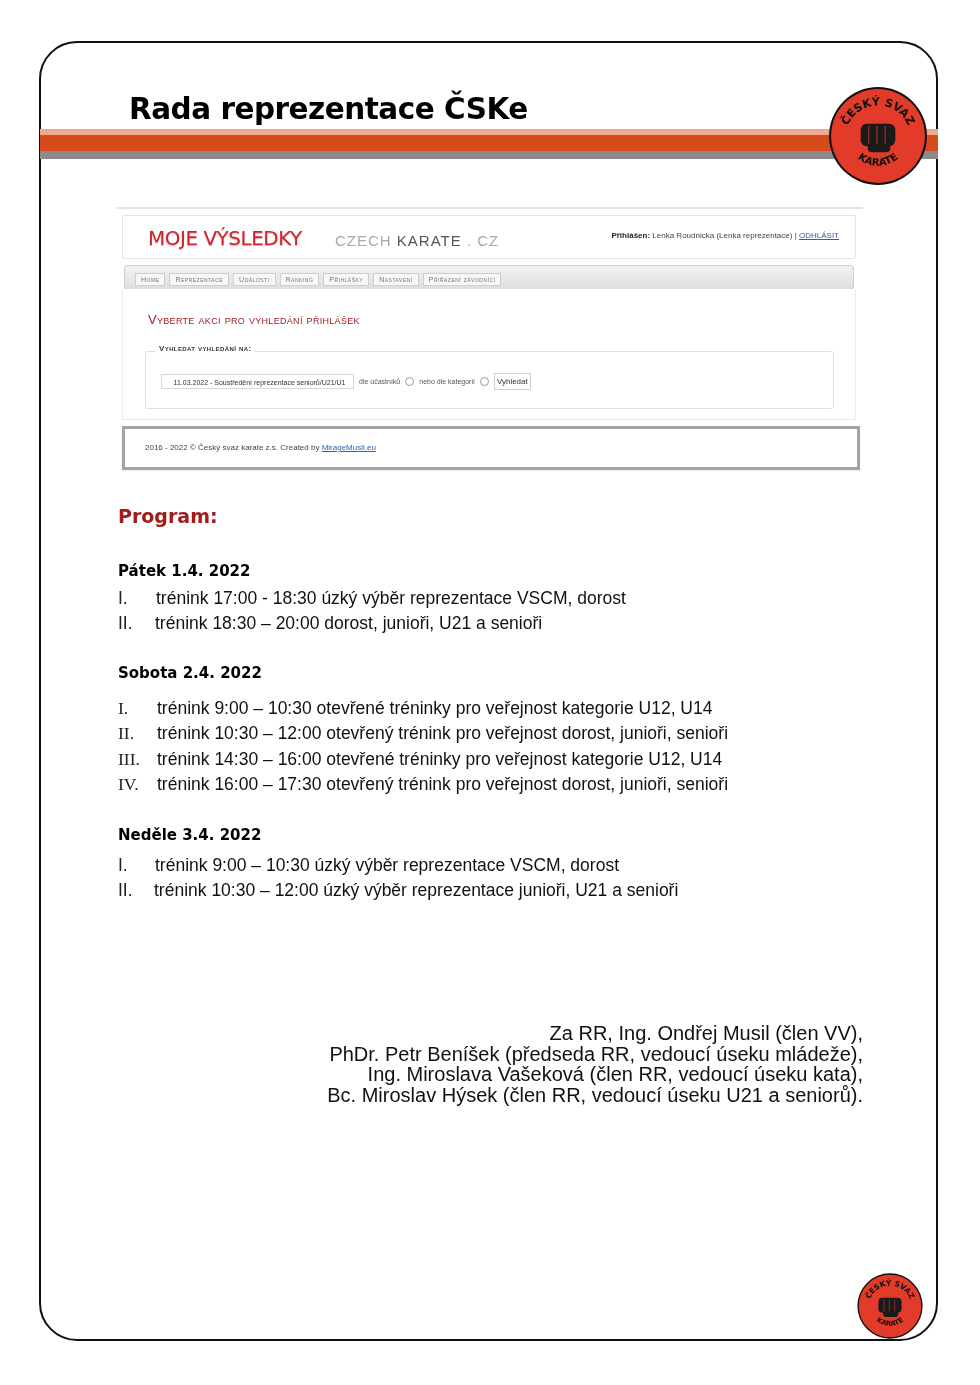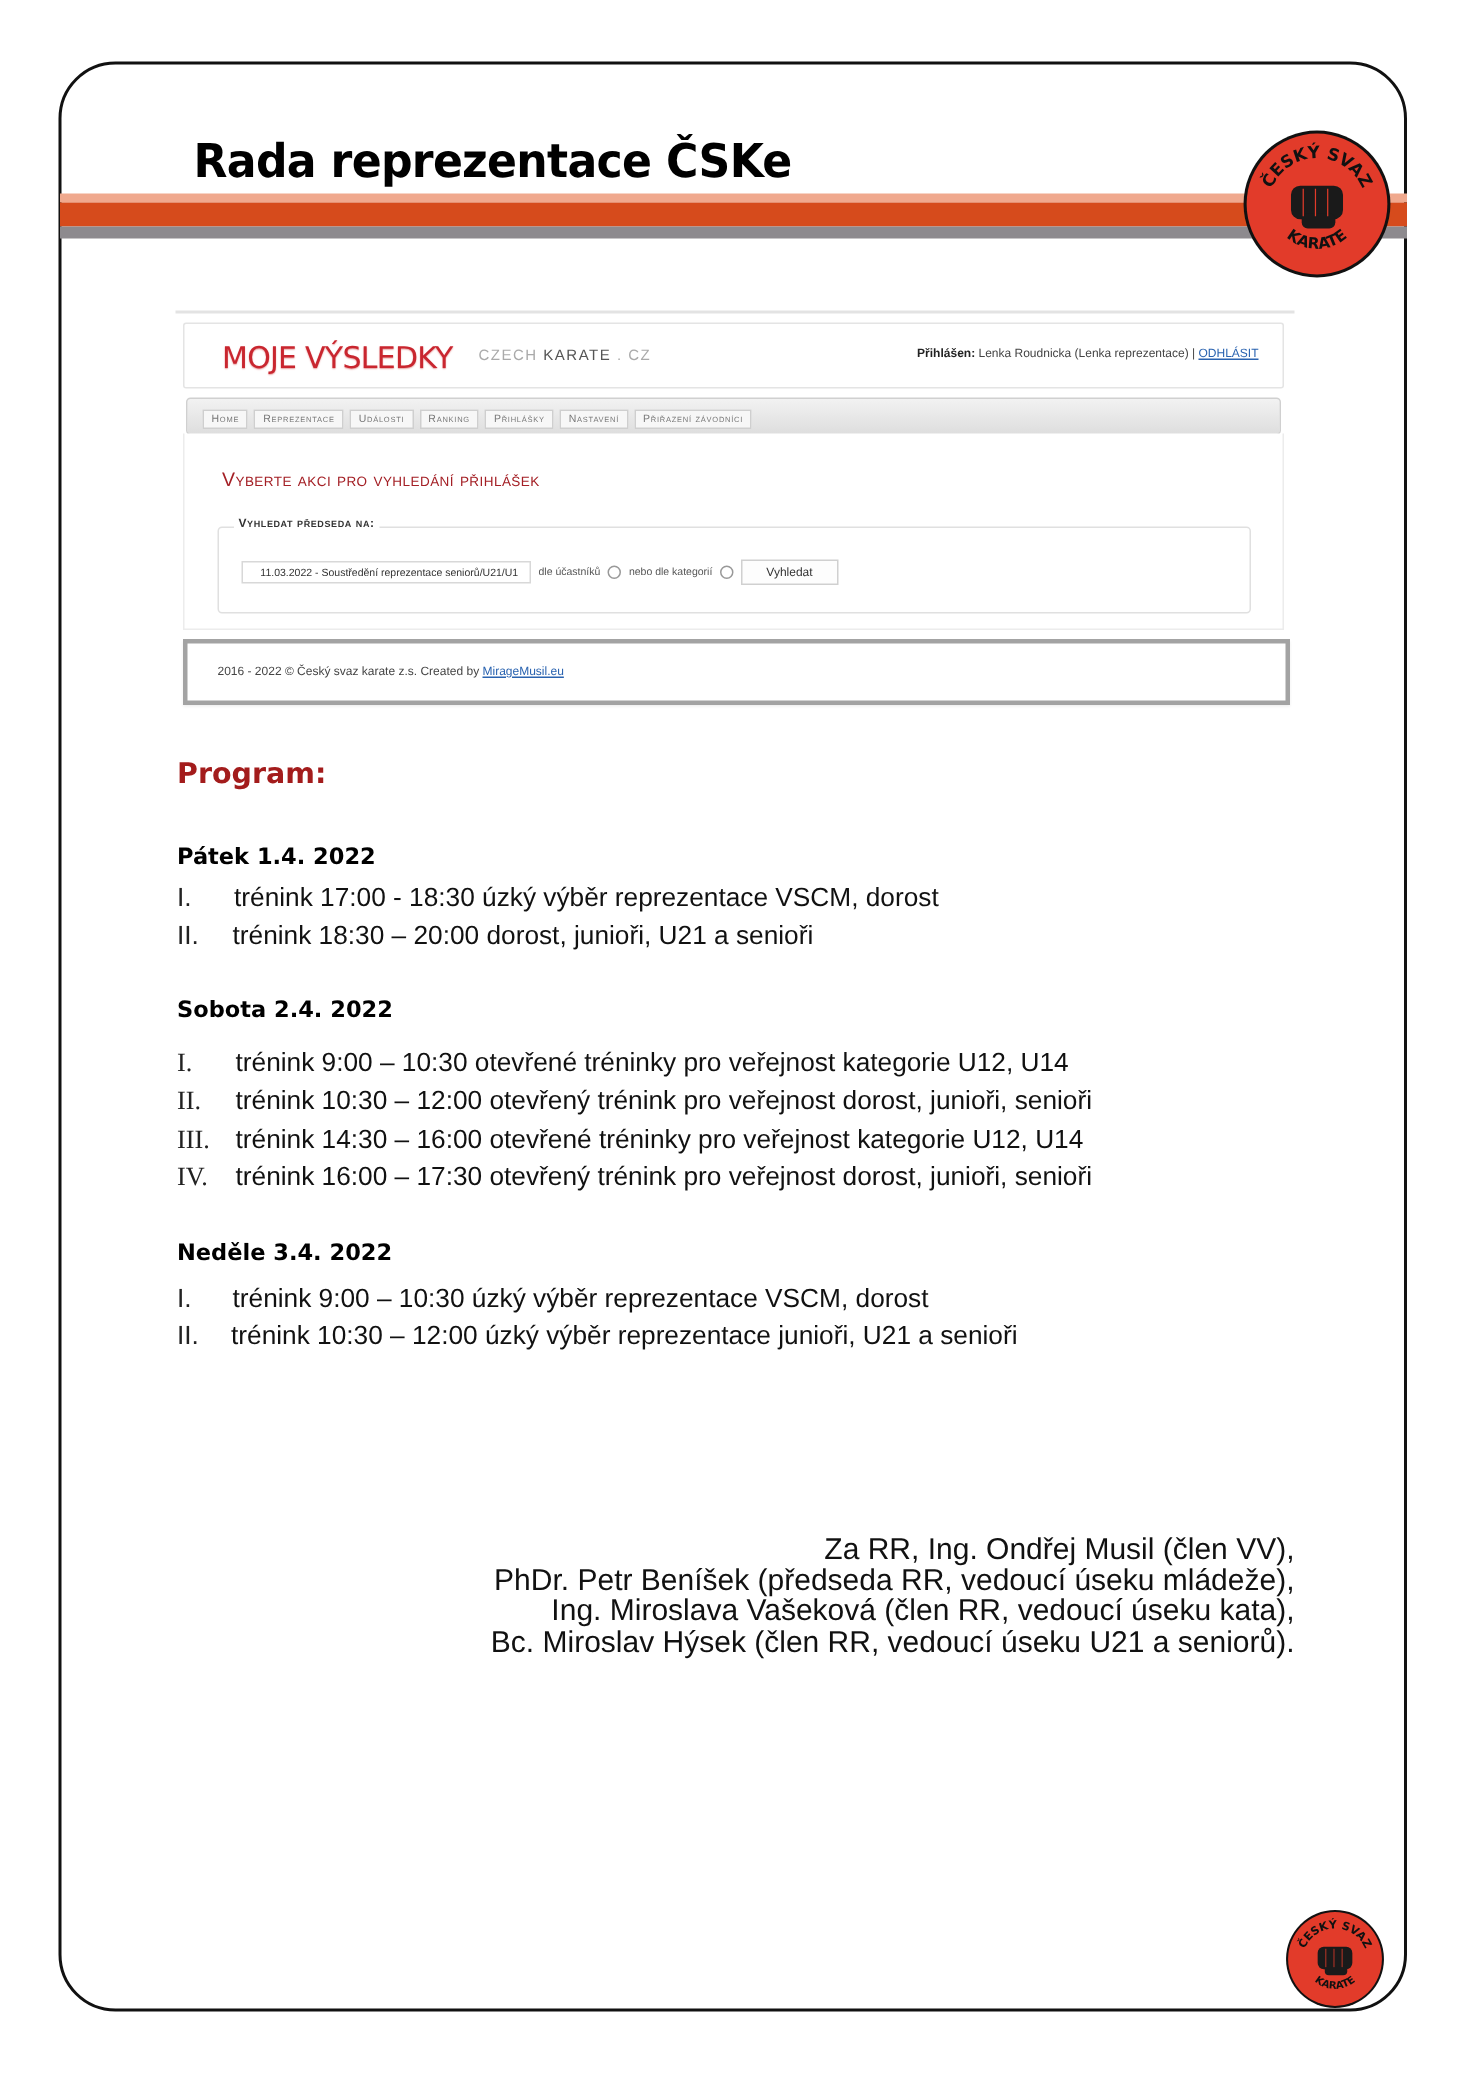--- a/index.html
+++ b/index.html
@@ -12,36 +12,36 @@
   .band.b3 { top: 151px; height: 8px; background: #8d8a8e; }
   .logo { position: absolute; }
   .logo-big { left: 827px; top: 85px; width: 102px; height: 102px; }
   .logo-small { left: 856px; top: 1272px; width: 68px; height: 68px; }
 
   
   .shot { position: absolute; left: 117px; top: 207px; width: 746px; height: 262px; text-align: center; }
   .shot-topline { position: absolute; left: 0; top: 0; width: 746px; height: 2px; background: #e3e3e3; }
   .hdr-box { position: absolute; left: 5px; top: 8px; width: 732px; height: 42px; border: 1px solid #e4e4e4; background: #fff; border-radius: 2px; }
   .brand { position: absolute; left: 25px; top: 10px; font-size: 20px; color: #c9262f; letter-spacing: -0.5px; font-family: "DejaVu Sans", sans-serif; font-weight: normal; text-shadow: 0 1px 1px #e8a0a0; }
-  .brand-sub { position: absolute; left: 196px; top: 16px; font-size: 10px; color: #aaa; letter-spacing: 1px; }
+  .brand-sub { position: absolute; left: 212px; top: 16px; font-size: 15px; color: #aaa; letter-spacing: 1px; }
   .brand-sub .k { color: #555; }
   .login { position: absolute; right: 16px; top: 15px; font-size: 8px; color: #444; }
   .login b { color: #222; }
   .login a { color: #2a63b0; text-decoration: underline; }
   .nav-box { position: absolute; left: 7px; top: 58px; width: 728px; height: 23px; background: linear-gradient(#f2f2f2, #dedede); border: 1px solid #d0d0d0; border-radius: 3px; }
   .nav { position: absolute; left: 10px; top: 7px; display: flex; gap: 4px; }
   .nav-item { background: #f7f7f7; border: 1px solid #cfcfcf; font-size: 7px; color: #777; padding: 2px 5px; font-variant: small-caps; letter-spacing: 0.5px; white-space: nowrap; }
   .main-box { position: absolute; left: 5px; top: 82px; width: 732px; height: 130px; border: 1px solid #ececec; border-top: none; background: #fff; }
   .section-title { position: absolute; left: 25px; top: 23px; font-size: 13px; color: #a42026; font-variant: small-caps; letter-spacing: 0.3px; }
   .fieldset { position: absolute; left: 22px; top: 62px; width: 687px; height: 56px; border: 1px solid #e0e0e0; border-radius: 3px; }
   .legend { position: absolute; left: 33px; top: 55px; background: #fff; padding: 0 3px; font-size: 8px; font-weight: bold; font-variant: small-caps; color: #333; letter-spacing: 0.4px; }
   .search-row { position: absolute; left: 38px; top: 84px; display: flex; align-items: center; gap: 5px; font-size: 7px; color: #555; }
   .select { width: 193px; height: 15px; border: 1px solid #d8d8d8; font-size: 7px; color: #333; line-height: 15px; padding-left: 4px; box-sizing: border-box; white-space: nowrap; overflow: hidden; }
   .radio { width: 7px; height: 7px; border: 1px solid #999; border-radius: 50%; display: inline-block; vertical-align: middle; }
-  .btn { border: 1px solid #d0d0d0; background: #fdfdfd; font-size: 8px; color: #333; padding: 3px 16px; }
+  .btn { border: 1px solid #d0d0d0; background: #fdfdfd; font-size: 8px; color: #333; padding: 3px 2px; }
   .foot-box { position: absolute; left: 5px; top: 219px; width: 732px; height: 38px; border: 3px solid #a3a3a3; background: #fff; box-shadow: 0 1px 2px #eee; }
   .foot-text { position: absolute; left: 20px; top: 14px; font-size: 8px; color: #444; }
   .foot-text a { color: #2a63b0; text-decoration: underline; }
 
   .program { position: absolute; left: 118px; top: 505px; font-family: "DejaVu Sans", sans-serif; font-size: 19px; font-weight: bold; color: #a31c1c; }
   .day { position: absolute; left: 118px; font-family: "DejaVu Sans", sans-serif; font-size: 15px; font-weight: bold; color: #000; }
   .item { position: absolute; font-size: 17.5px; color: #111; white-space: nowrap; }
   .num { position: absolute; left: 118px; font-size: 17.5px; color: #222; }
   .num.serif { font-family: "Liberation Serif", serif; }
   .sig { position: absolute; right: 117px; top: 1023px; text-align: right; font-size: 20px; line-height: 20.7px; color: #111; }
@@ -98,21 +98,21 @@
       <span class="nav-item">Události</span>
       <span class="nav-item">Ranking</span>
       <span class="nav-item">Přihlášky</span>
       <span class="nav-item">Nastavení</span>
       <span class="nav-item">Přiřazení závodníci</span>
     </div>
   </div>
   <div class="main-box">
     <div class="section-title">Vyberte akci pro vyhledání přihlášek</div>
     <div class="fieldset"></div>
-    <div class="legend">Vyhledat předseda na:</div>
+    <div class="legend">Vyhledat vyhledání na:</div>
     <div class="search-row">
       <div class="select">11.03.2022 - Soustředění reprezentace seniorů/U21/U1</div>
       <span>dle účastníků</span>
       <span class="radio"></span>
       <span>nebo dle kategorií</span>
       <span class="radio"></span>
       <span class="btn">Vyhledat</span>
     </div>
   </div>
   <div class="foot-box">

